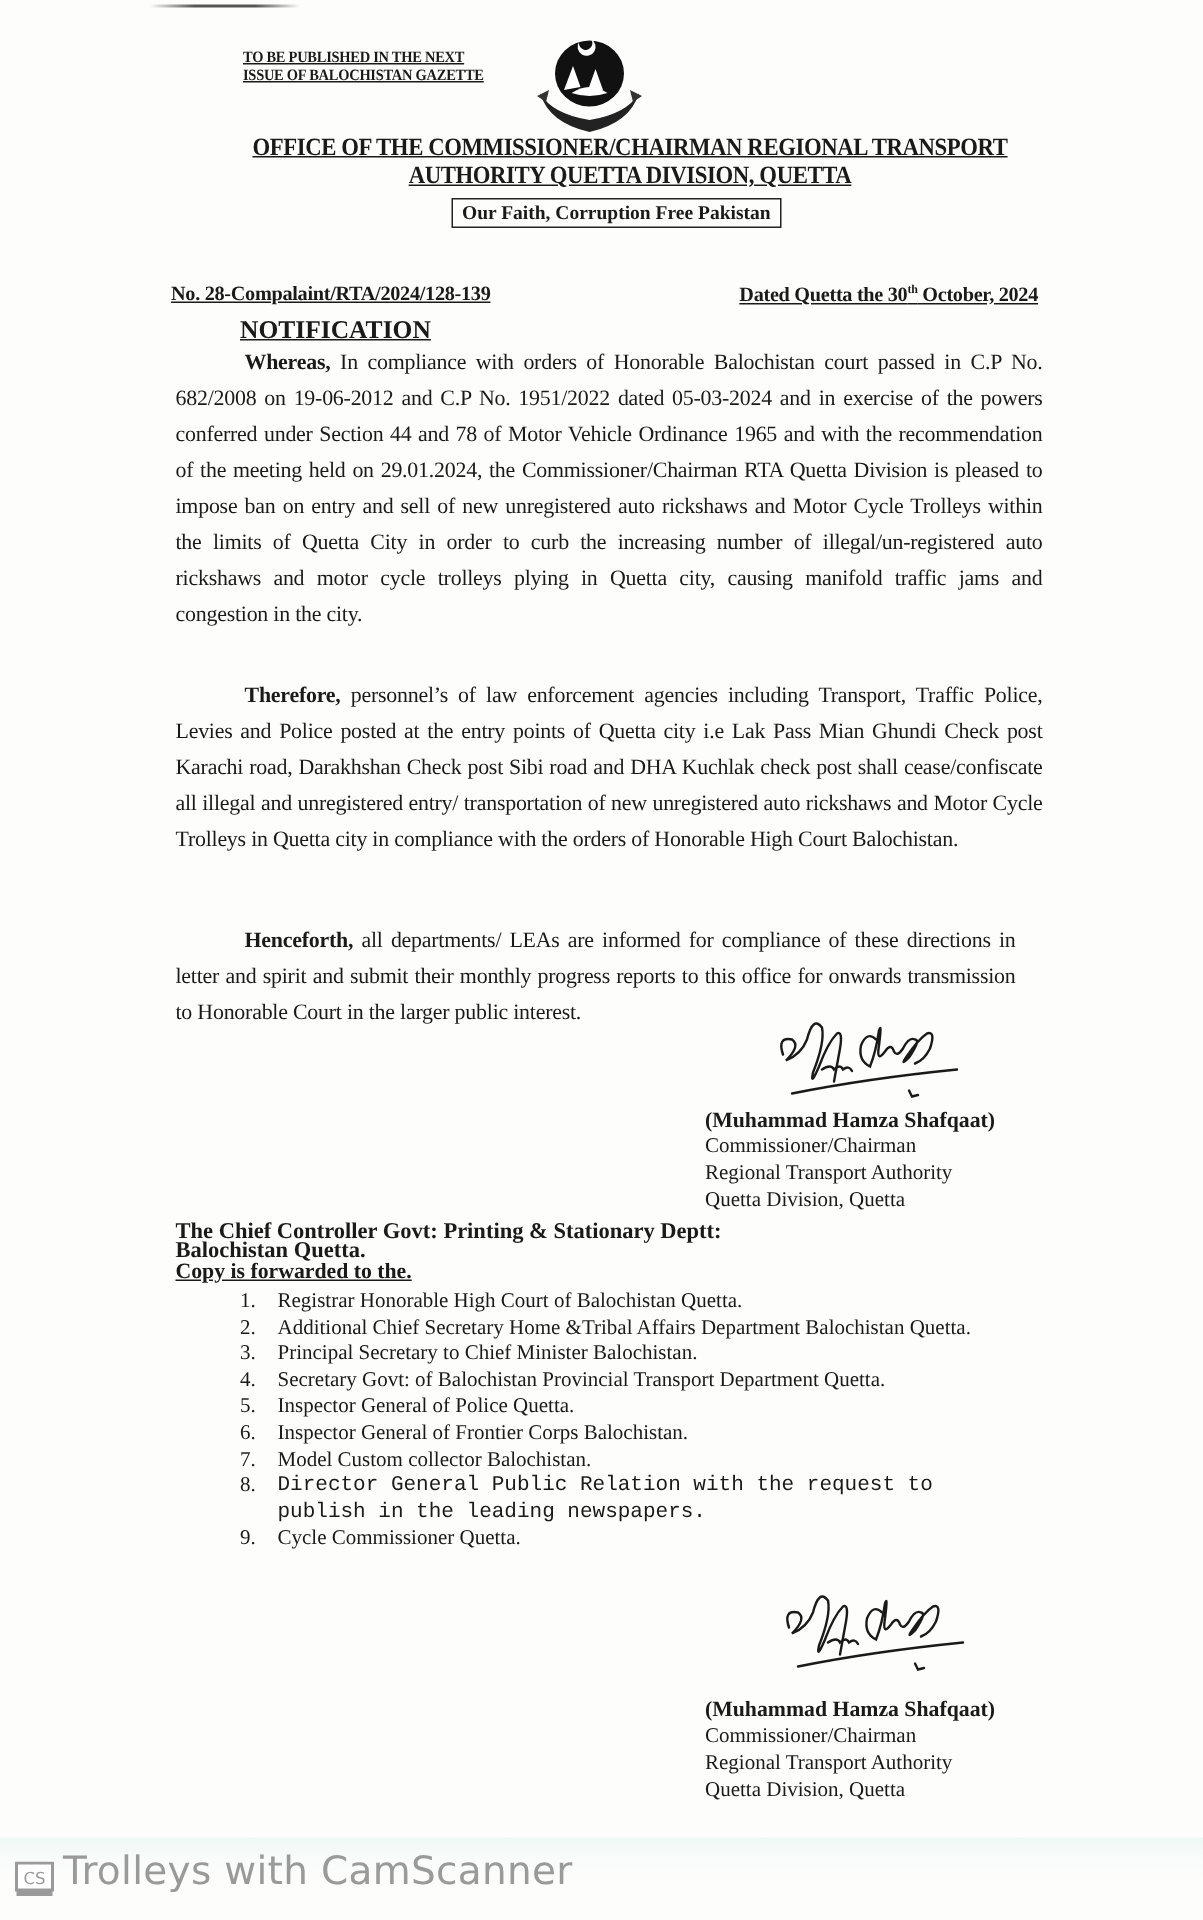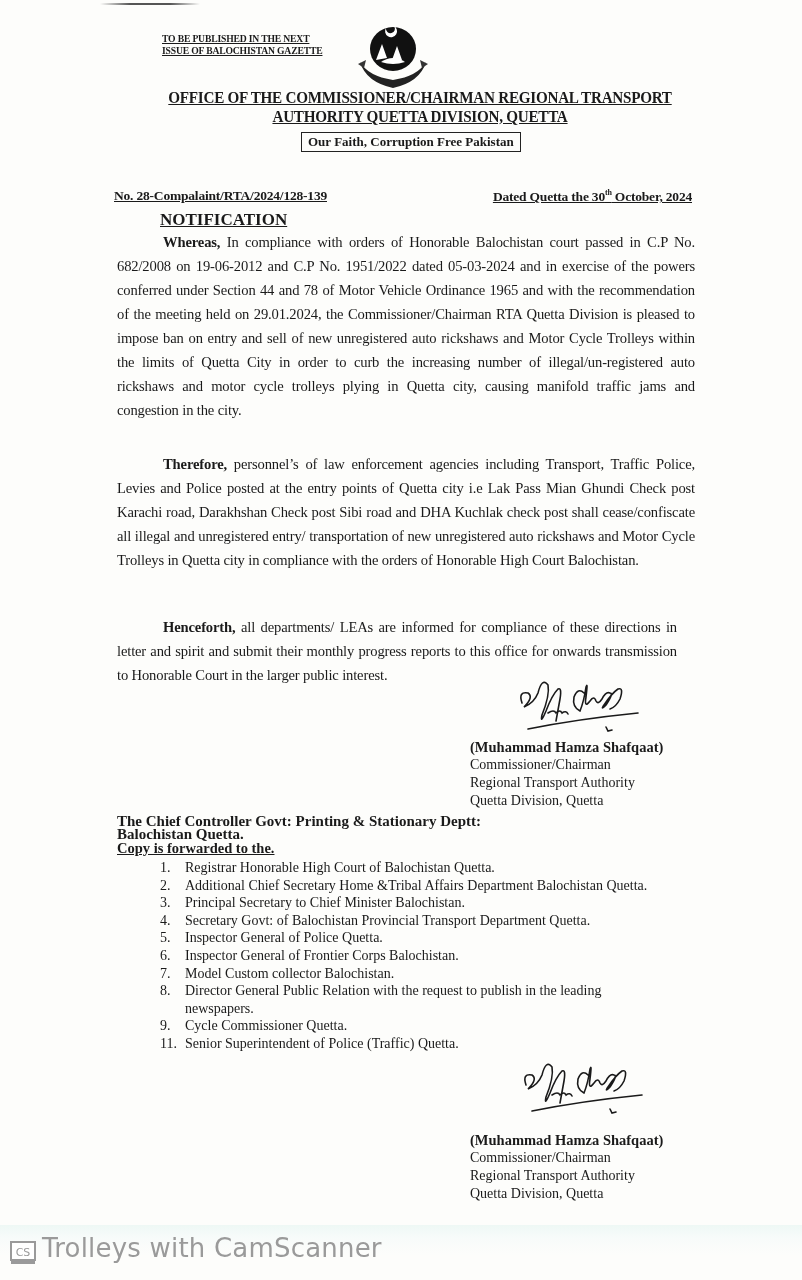--- a/index.html
+++ b/index.html
@@ -191,29 +191,25 @@
   <li>
       <span class="num">6.</span>
       <span class="txt">Inspector General of Frontier Corps Balochistan.</span>
     </li>
   <li>
       <span class="num">7.</span>
       <span class="txt">Model Custom collector Balochistan.</span>
     </li>
   <li>
       <span class="num">8.</span>
-      <span class="txt" style="max-width:460px;">Director General Public Relation with the request to publish in the leading newspapers.</span>
+      <span class="txt" style="max-width:460px;font-family:Liberation Mono, monospace;">Director General Public Relation with the request to publish in the leading newspapers.</span>
     </li>
   <li>
       <span class="num">9.</span>
       <span class="txt">Cycle Commissioner Quetta.</span>
-    </li>
-  <li>
-      <span class="num">11.</span>
-      <span class="txt">Senior Superintendent of Police (Traffic) Quetta.</span>
     </li>
 </ul>
 
 <svg class="sig sig2" viewBox="0 0 140 70">
   <g fill="none" stroke="#1a1a1a" stroke-width="1.6" stroke-linecap="round">
     <path d="M14 30 q-4 -12 6 -10 q6 4 -4 14 q10 -4 14 -14 q4 -16 10 -8 q2 10 -6 30 q-2 10 4 -4 q6 -16 12 -22 q4 -2 2 10 l-4 22"></path>
     <path d="M40 40 q6 -4 8 0 q4 -4 6 0 q4 -3 6 1"></path>
     <path d="M76 20 q-6 -6 -10 4 q-2 10 6 14 q4 -10 6 -24 q2 -6 0 10 q-2 12 4 4 q4 -6 6 0 q2 4 6 -2 q4 -8 8 -6 q4 0 -4 12 q-6 6 -2 0 q8 -12 14 -16 q6 -2 2 10 q-4 8 -10 10"></path>
     <path d="M20 56 q50 -10 110 -16"></path>
     <path d="M98 54 l2 4 l4 -1"></path>

